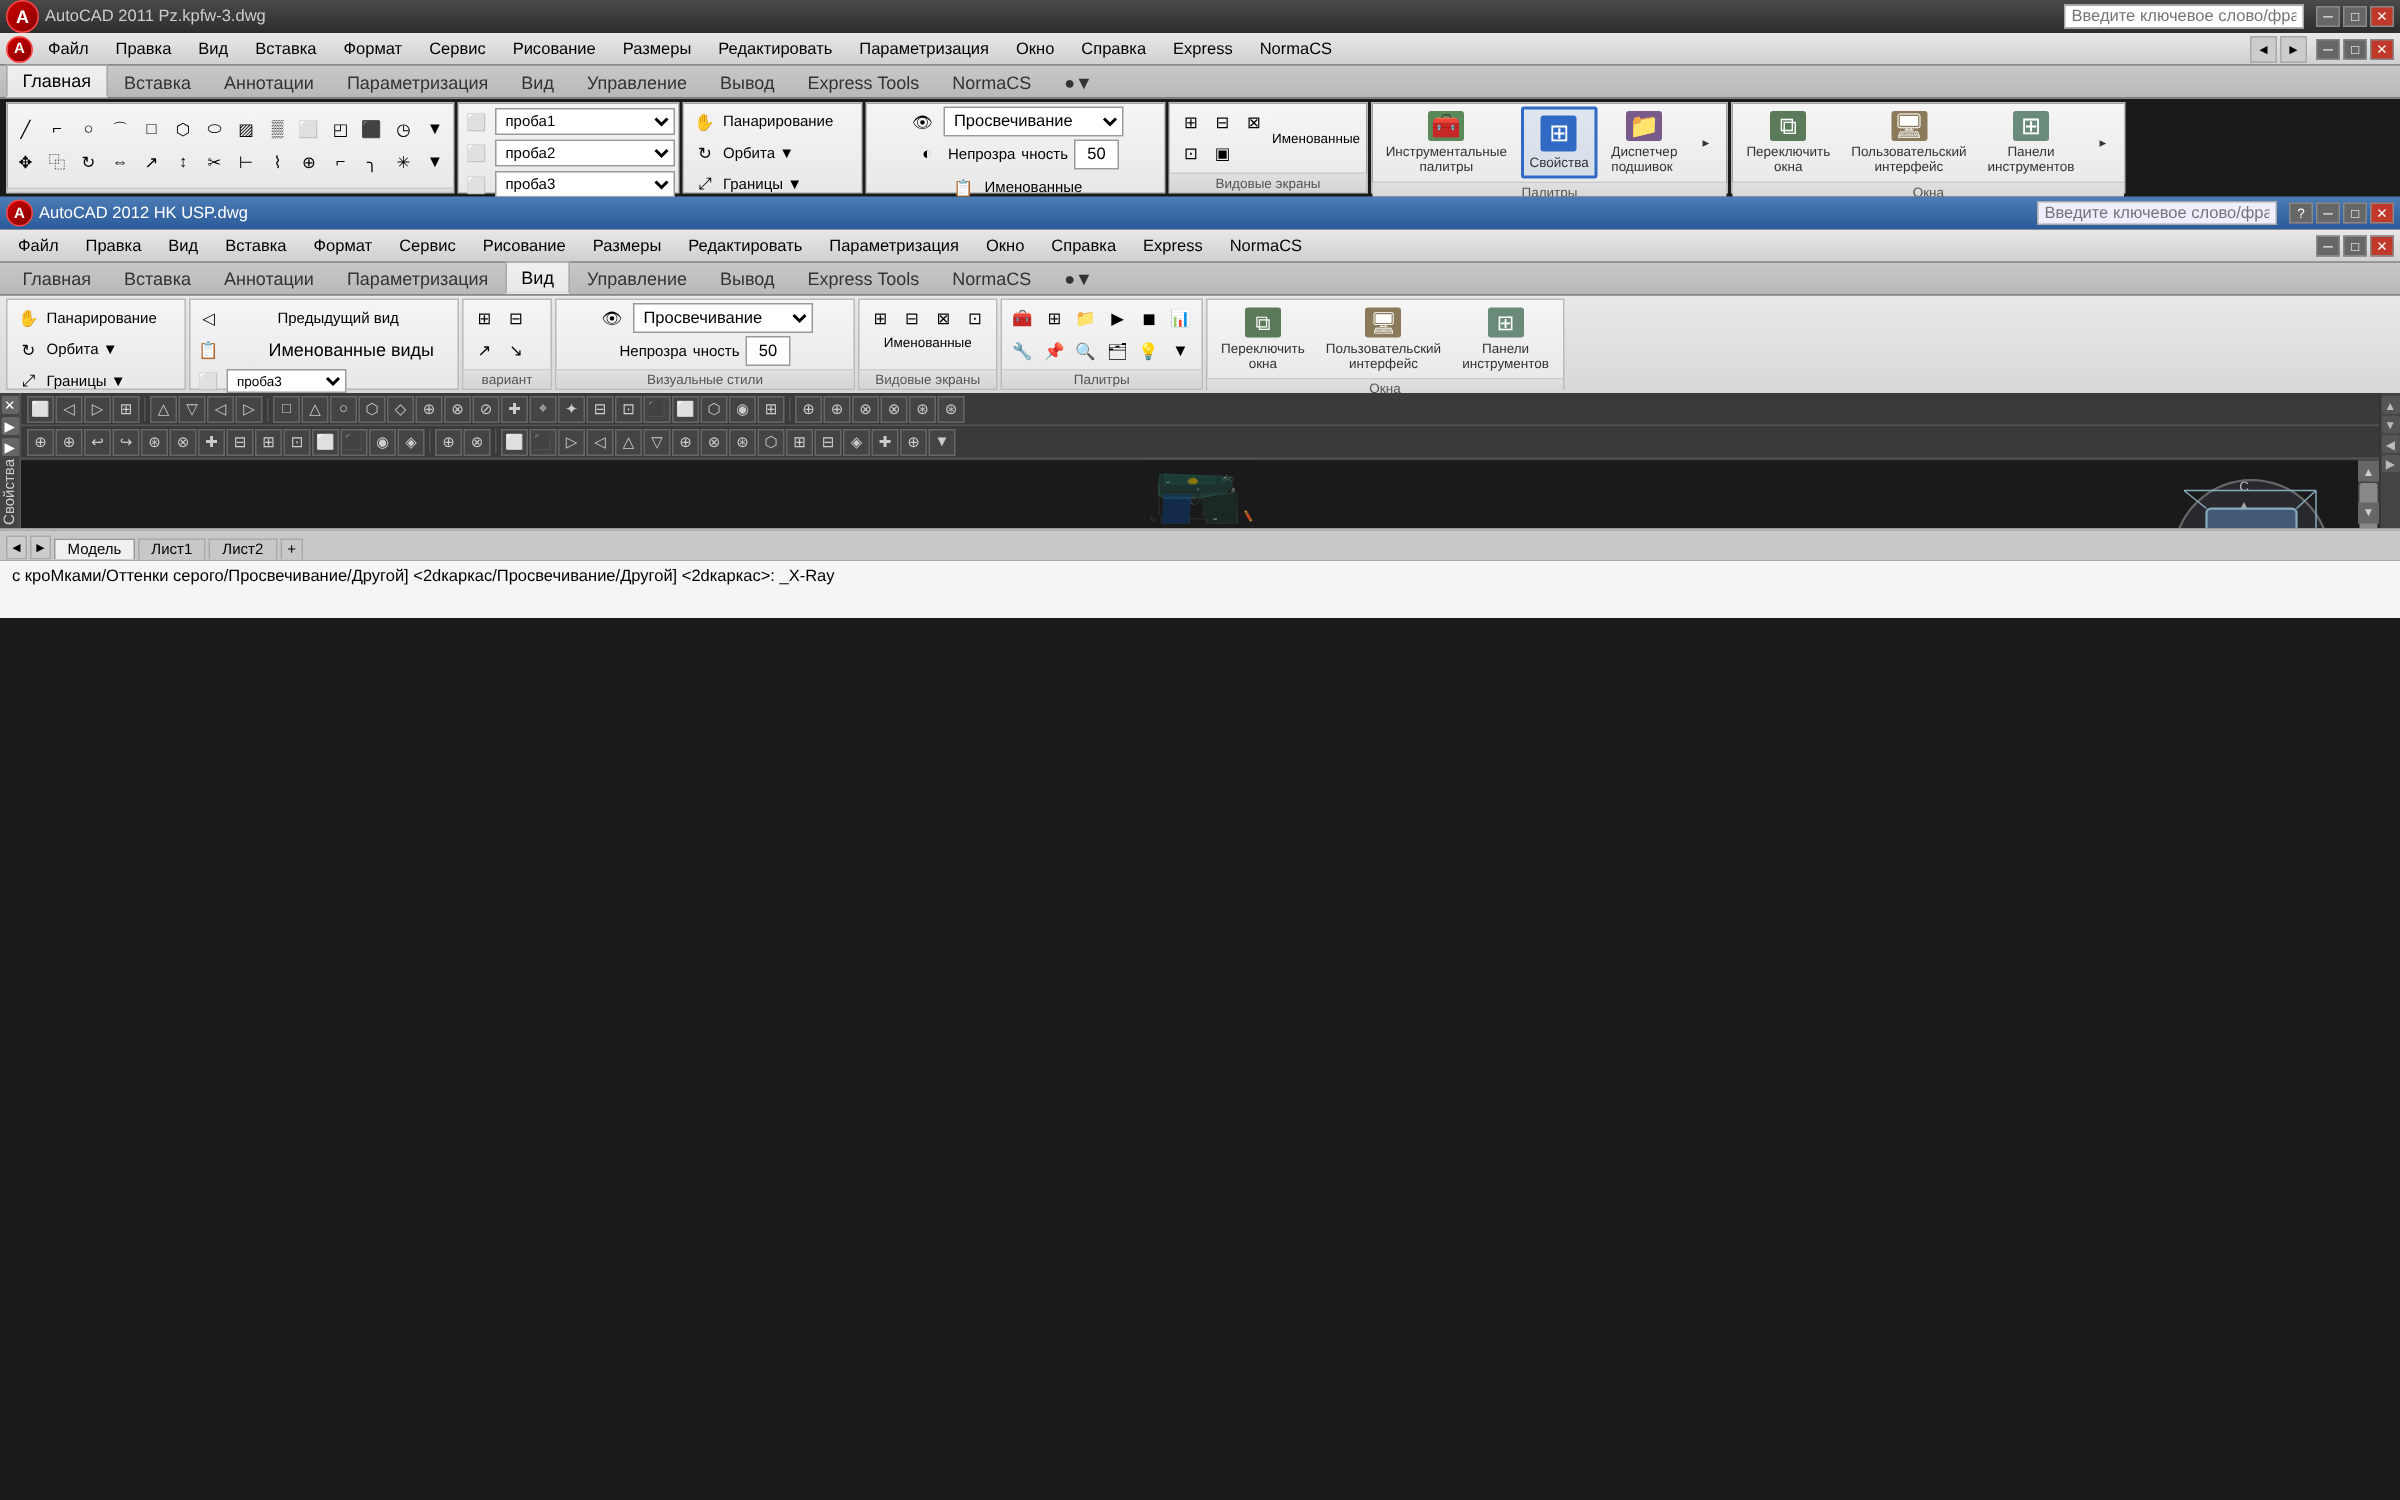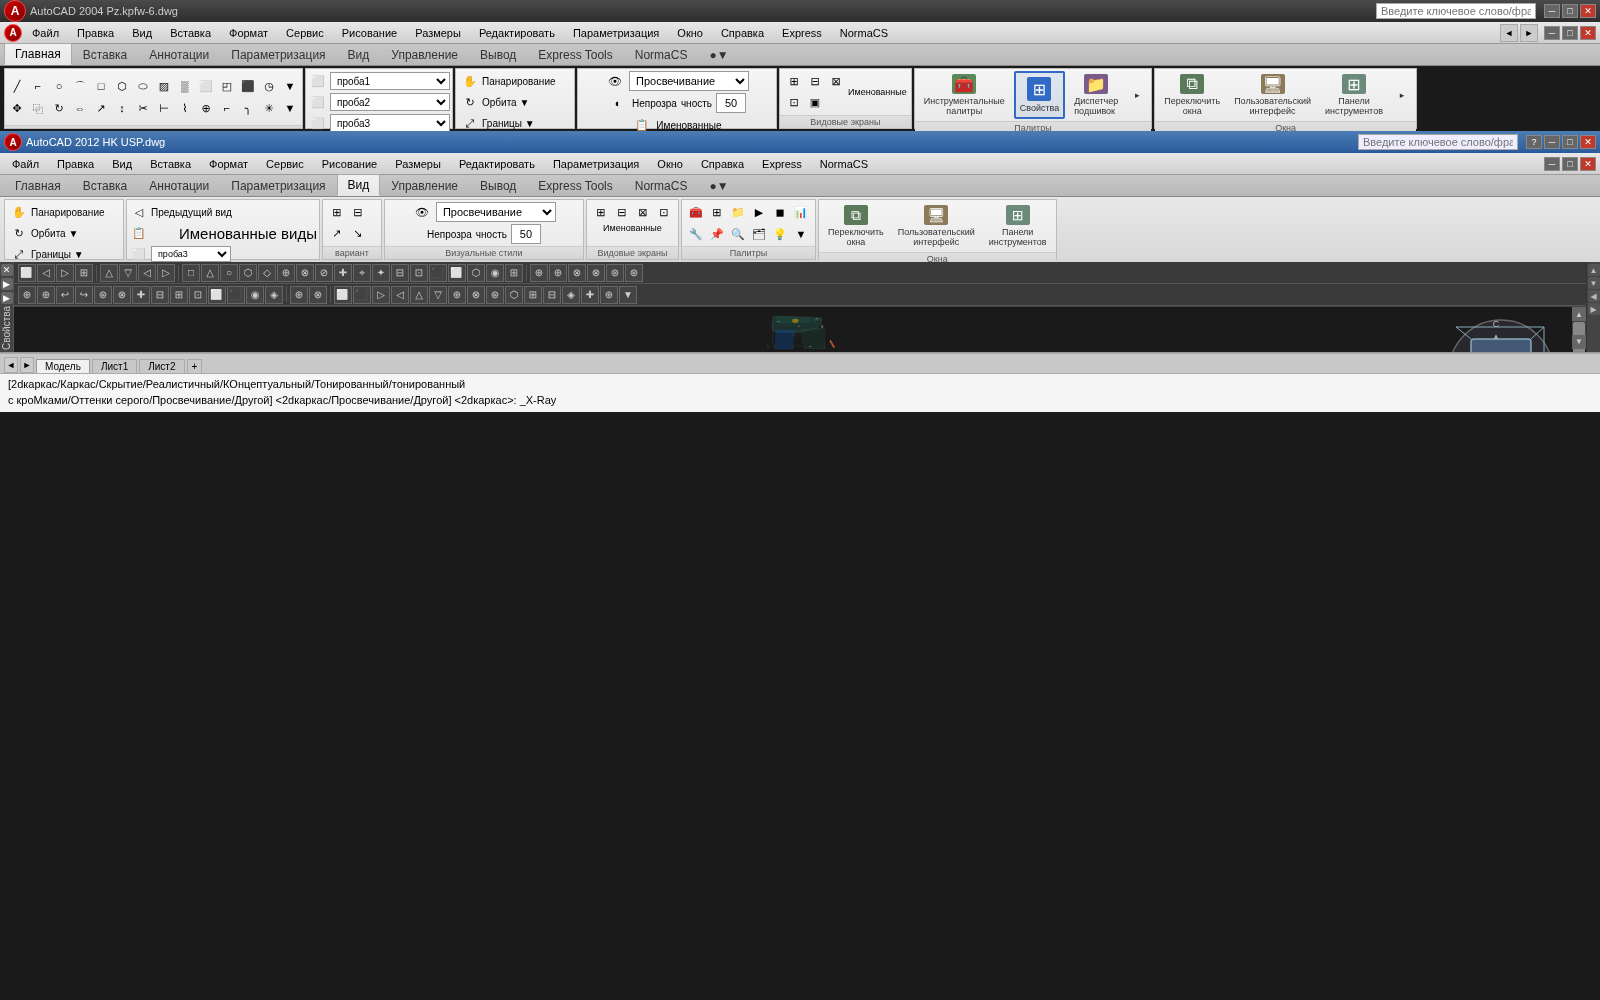--- a/index.html
+++ b/index.html
@@ -304,21 +304,21 @@
       margin: 1px;
       border-radius: 2px;
     }
   </style>
 </head>
 <body>
 
 <div class="title-bar-outer">
   <div class="flex-row" style="gap:4px; align-items:center;">
     <div class="ac-logo">A</div>
-    <span style="font-size:11px;">AutoCAD 2004  Pz.kpfw-6.dwg</span>
+    <span style="font-size:11px;">AutoCAD 2011  Pz.kpfw-3.dwg</span>
   </div>
   <div class="flex-row" style="gap:8px; align-items:center;">
     <input class="search-box" style="height: 16px; width: 160px;" placeholder="Введите ключевое слово/фразу">
     <div class="flex-row" style="gap:2px;">
       <div class="win-btn">─</div>
       <div class="win-btn">□</div>
       <div class="win-btn close">✕</div>
     </div>
   </div>
 </div>
@@ -600,25 +600,25 @@
         <span style="font-size:10px;">Границы ▼</span>
       </div>
     </div>
 
   </div>
 
   <div class="ribbon-group" style="min-width:180px;">
     <div class="ribbon-group-content" style="flex-direction:column; align-items:flex-start; gap:1px; padding:2px;">
       <div style="display:flex; gap:2px; align-items:center;">
         <div class="small-btn">◁</div>
-        <span style="font-size:10px;">Предыдущий вид</span>
+        <span style="font-size:10px;margin-left:34px;">Предыдущий вид</span>
       </div>
       <div style="display:flex; gap:2px; align-items:center;">
         <div class="small-btn">📋</div>
-        <span style="font-size:15px;padding-left:28px;">Именованные виды</span>
+        <span style="font-size:12px;padding-left:28px;">Именованные виды</span>
       </div>
       <div style="display:flex; gap:2px; align-items:center;">
         <div class="small-btn">⬜</div>
         <select class="dropdown-select" style="height:16px;font-size:9px;width:80px;">
           <option>проба3</option>
         </select>
       </div>
     </div>
 
   </div>
@@ -976,16 +976,15 @@
 
     <div class="nav-arrow-btn" style="width:14px;height:16px;font-size:9px;">◄</div>
     <div class="nav-arrow-btn" style="width:14px;height:16px;font-size:9px;">►</div>
     <div class="status-tab active" style="font-size:10px;padding:1px 8px;">Модель</div>
     <div class="status-tab" style="font-size:10px;padding:1px 8px;">Лист1</div>
     <div class="status-tab" style="font-size:10px;padding:1px 8px;">Лист2</div>
     <div class="status-tab" style="font-size:10px;padding:1px 4px;">+</div>
   </div>
 
   <div style="flex:1; background:#f5f5f5; padding:2px 8px; border-top:1px solid #aaa; overflow:hidden;">
-    <div style="font-size:11px;line-height:16px;">[2dкаркас/Каркас/Скрытие/Реалистичный/КОнцептуальный/Тонированный/тонированный</div>
     <div style="font-size:11px;line-height:16px;">с кроМками/Оттенки серого/Просвечивание/Другой] &lt;2dкаркас/Просвечивание/Другой] &lt;2dкаркас&gt;:  _X-Ray</div>
   </div>
 </div>
 
 </body></html>

